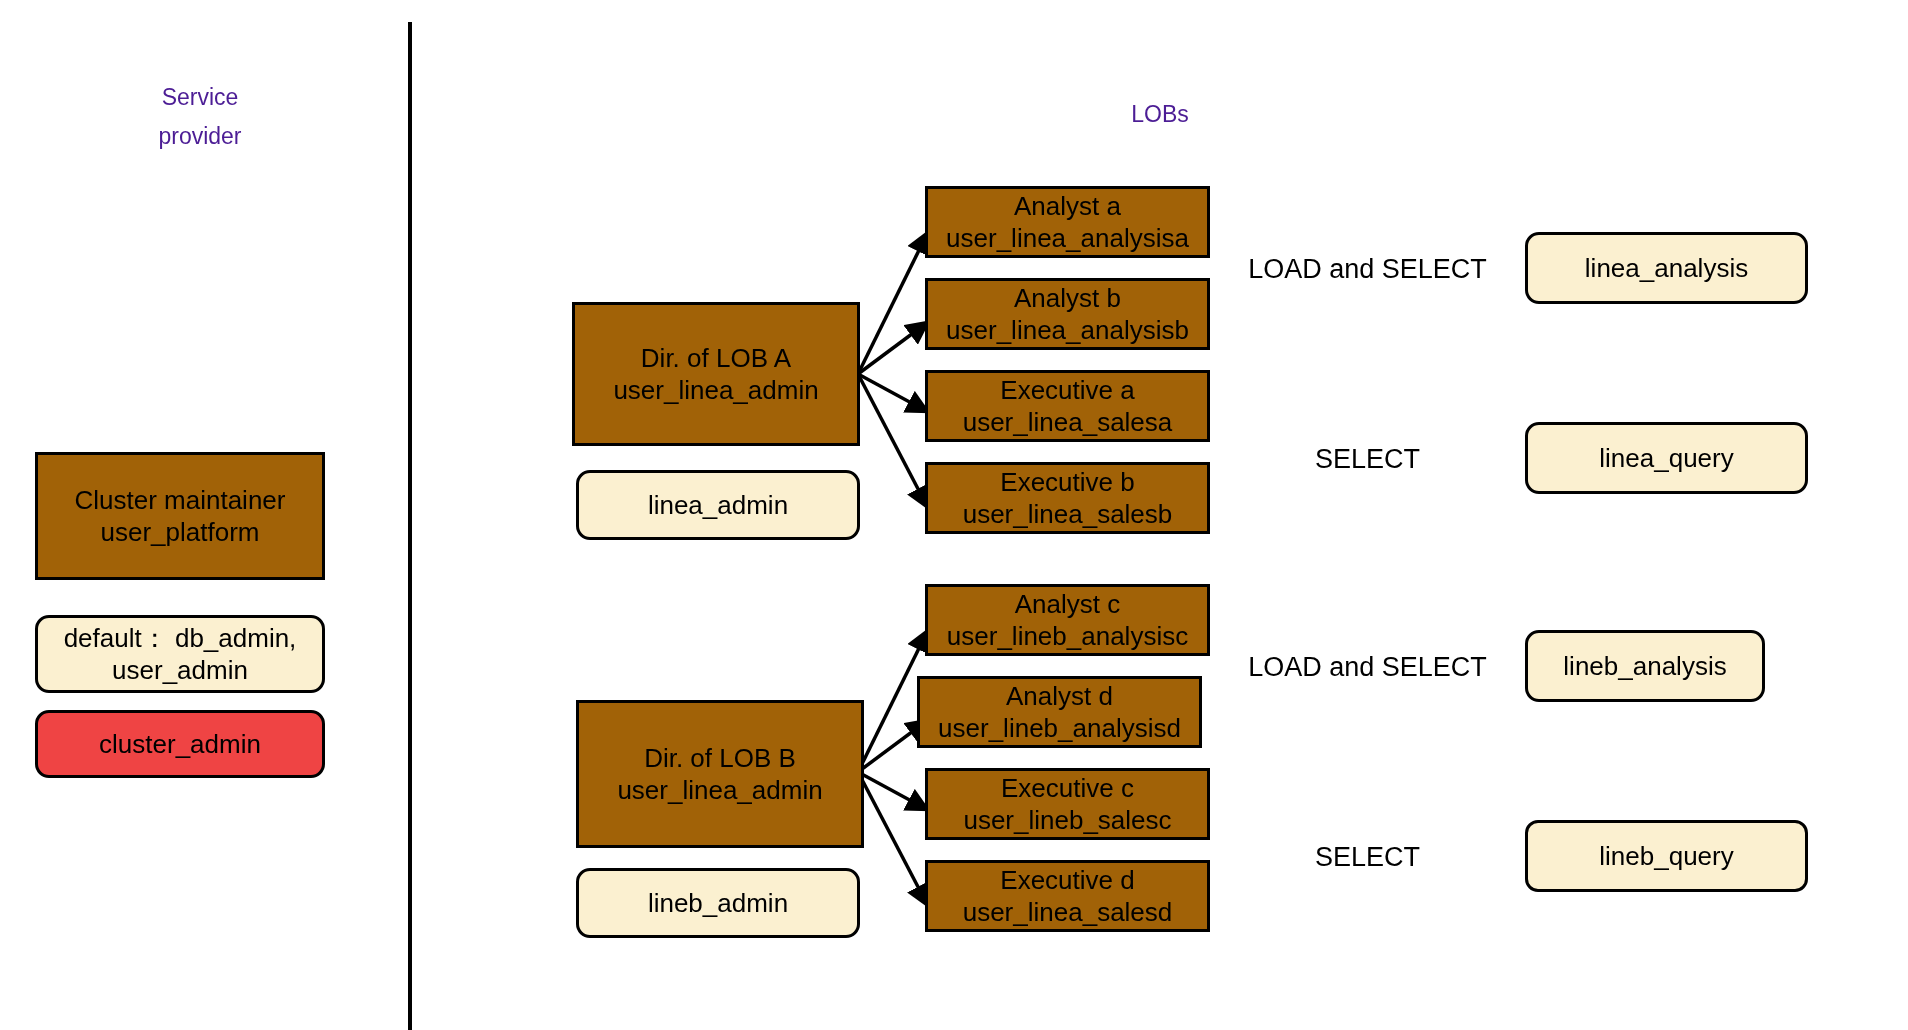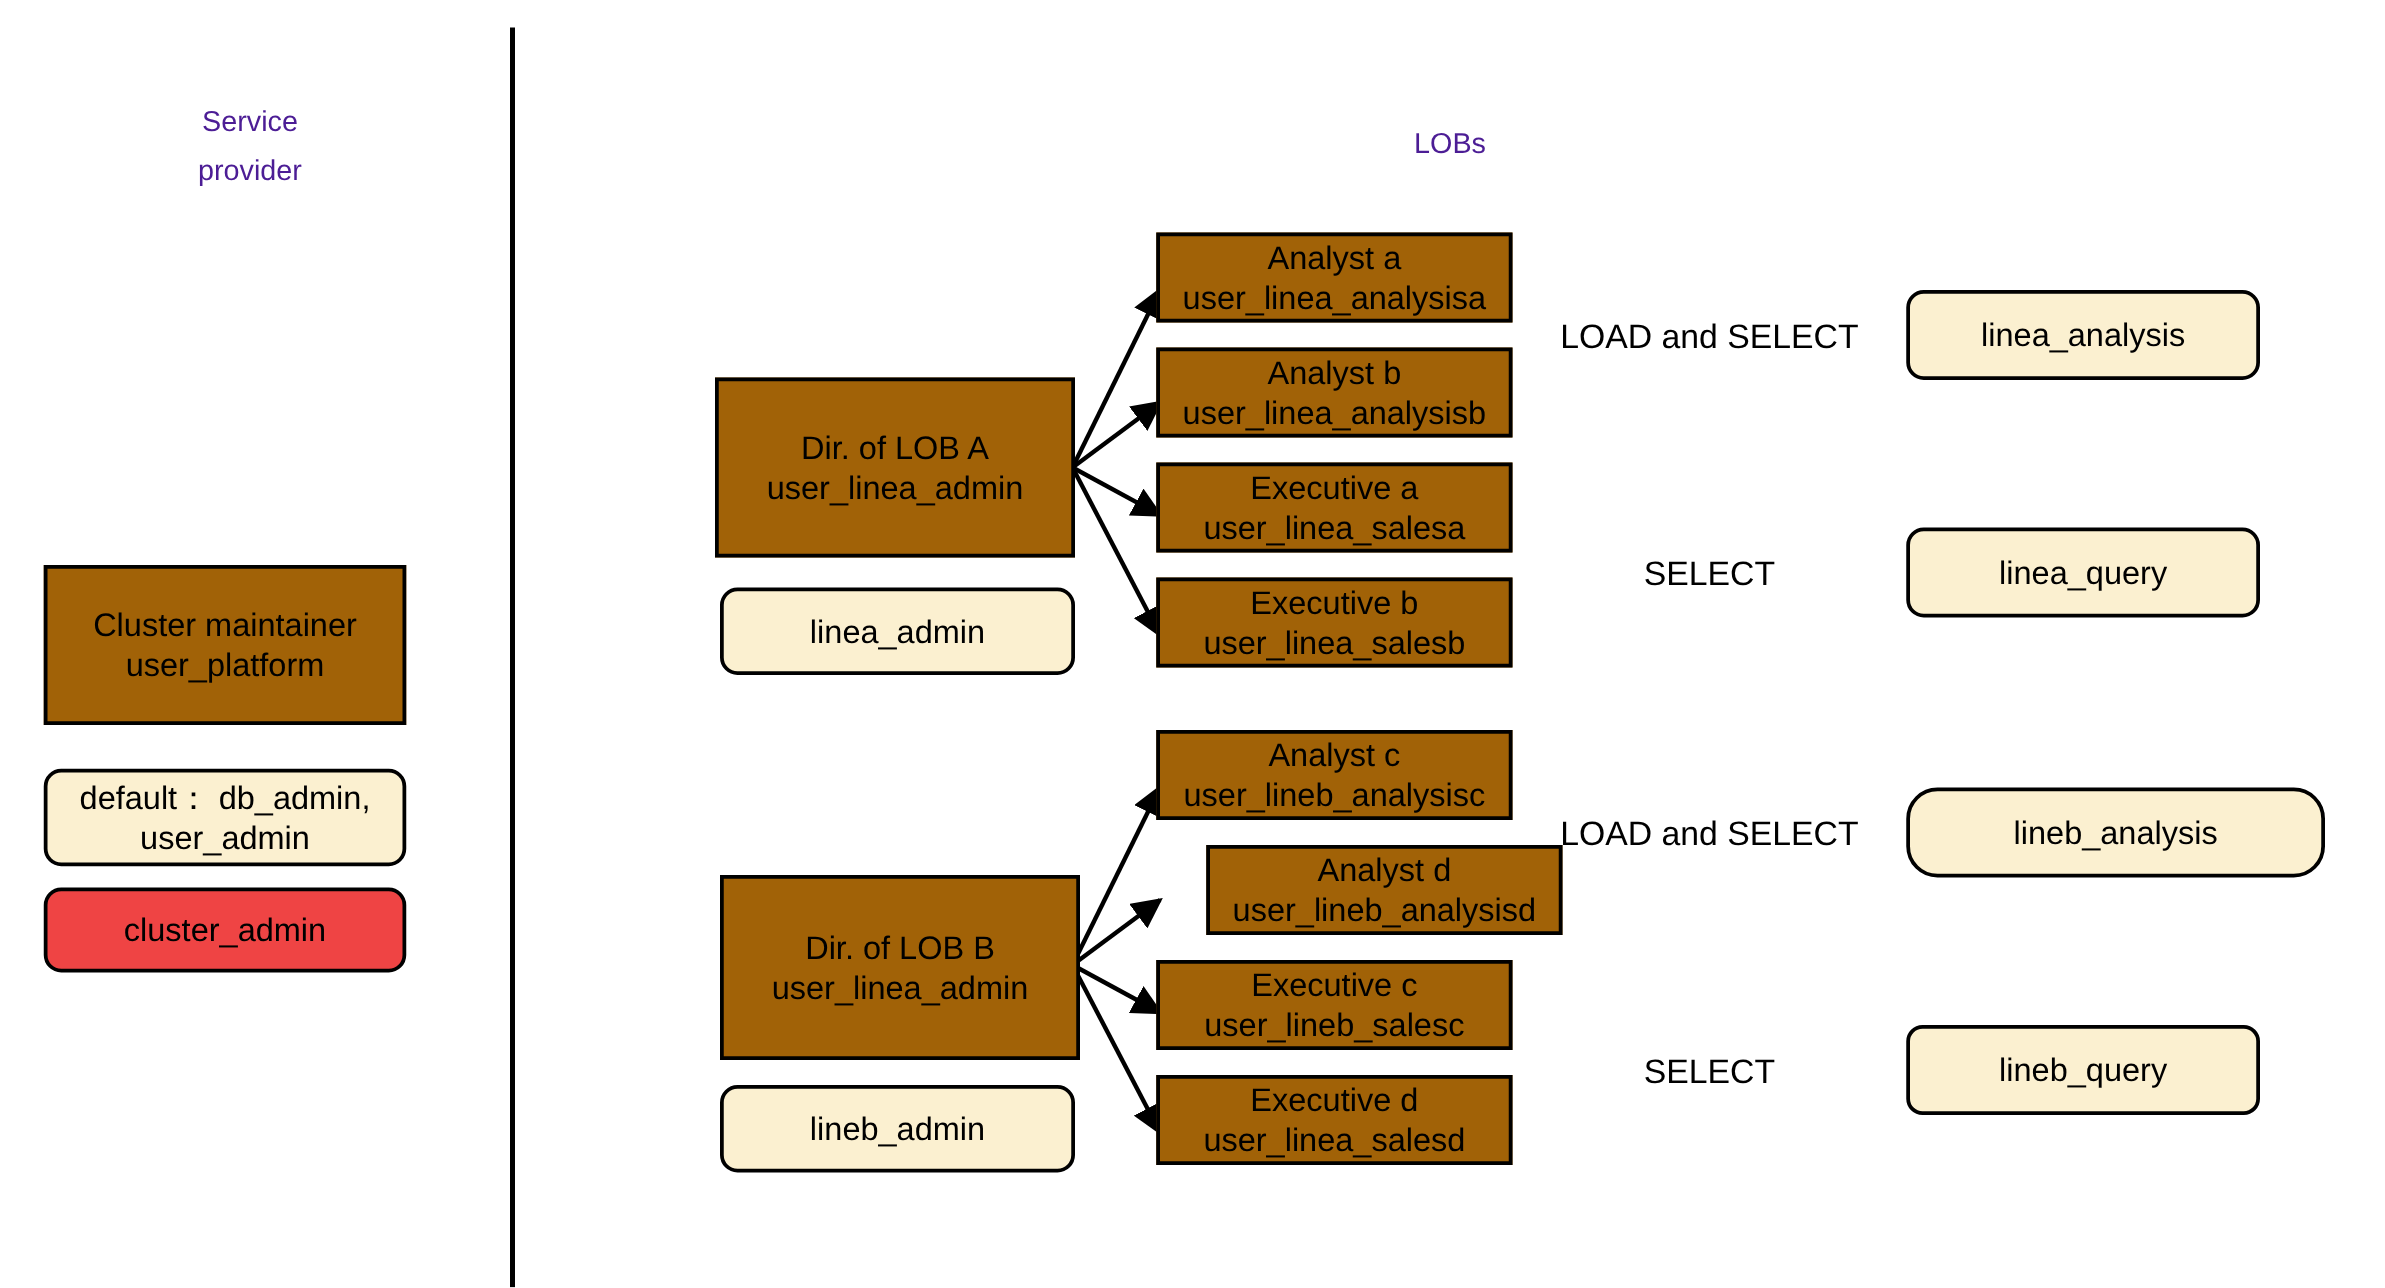--- a/index.html
+++ b/index.html
@@ -165,30 +165,30 @@
   <div class="pill cream" style="left:1525px; top:422px; width:283px; height:72px;">linea_query</div>
 
   <div class="node" style="left:544px; top:700px; width:288px; height:148px;margin-left:32px;">Dir. of LOB B
 user_linea_admin</div>
 
   <div class="pill cream" style="left:576px; top:868px; width:284px; height:70px;">lineb_admin</div>
 
   <div class="node" style="left:925px; top:584px; width:285px; height:72px;">Analyst c
 user_lineb_analysisc</div>
 
-  <div class="node" style="left:965px; top:676px; width:285px; height:72px;">Analyst d
+  <div class="node" style="left:917px; top:676px; width:285px; height:72px;">Analyst d
 user_lineb_analysisd</div>
 
   <div class="node" style="left:925px; top:768px; width:285px; height:72px;">Executive c
 user_lineb_salesc</div>
 
   <div class="node" style="left:925px; top:860px; width:285px; height:72px;">Executive d
 user_linea_salesd</div>
 
   <div class="plain-label" style="left:1235px; top:651px; width:265px;">LOAD and SELECT</div>
 
-  <div class="pill cream" style="left:1525px; top:630px; width:335px; height:72px;border-radius:25px;">lineb_analysis</div>
+  <div class="pill cream" style="left:1525px; top:630px; width:240px; height:72px;">lineb_analysis</div>
 
   <div class="plain-label" style="left:1235px; top:841px; width:265px;">SELECT</div>
 
   <div class="pill cream" style="left:1525px; top:820px; width:283px; height:72px;border-radius:13px;">lineb_query</div>
 
 </div>
 
 </body></html>

